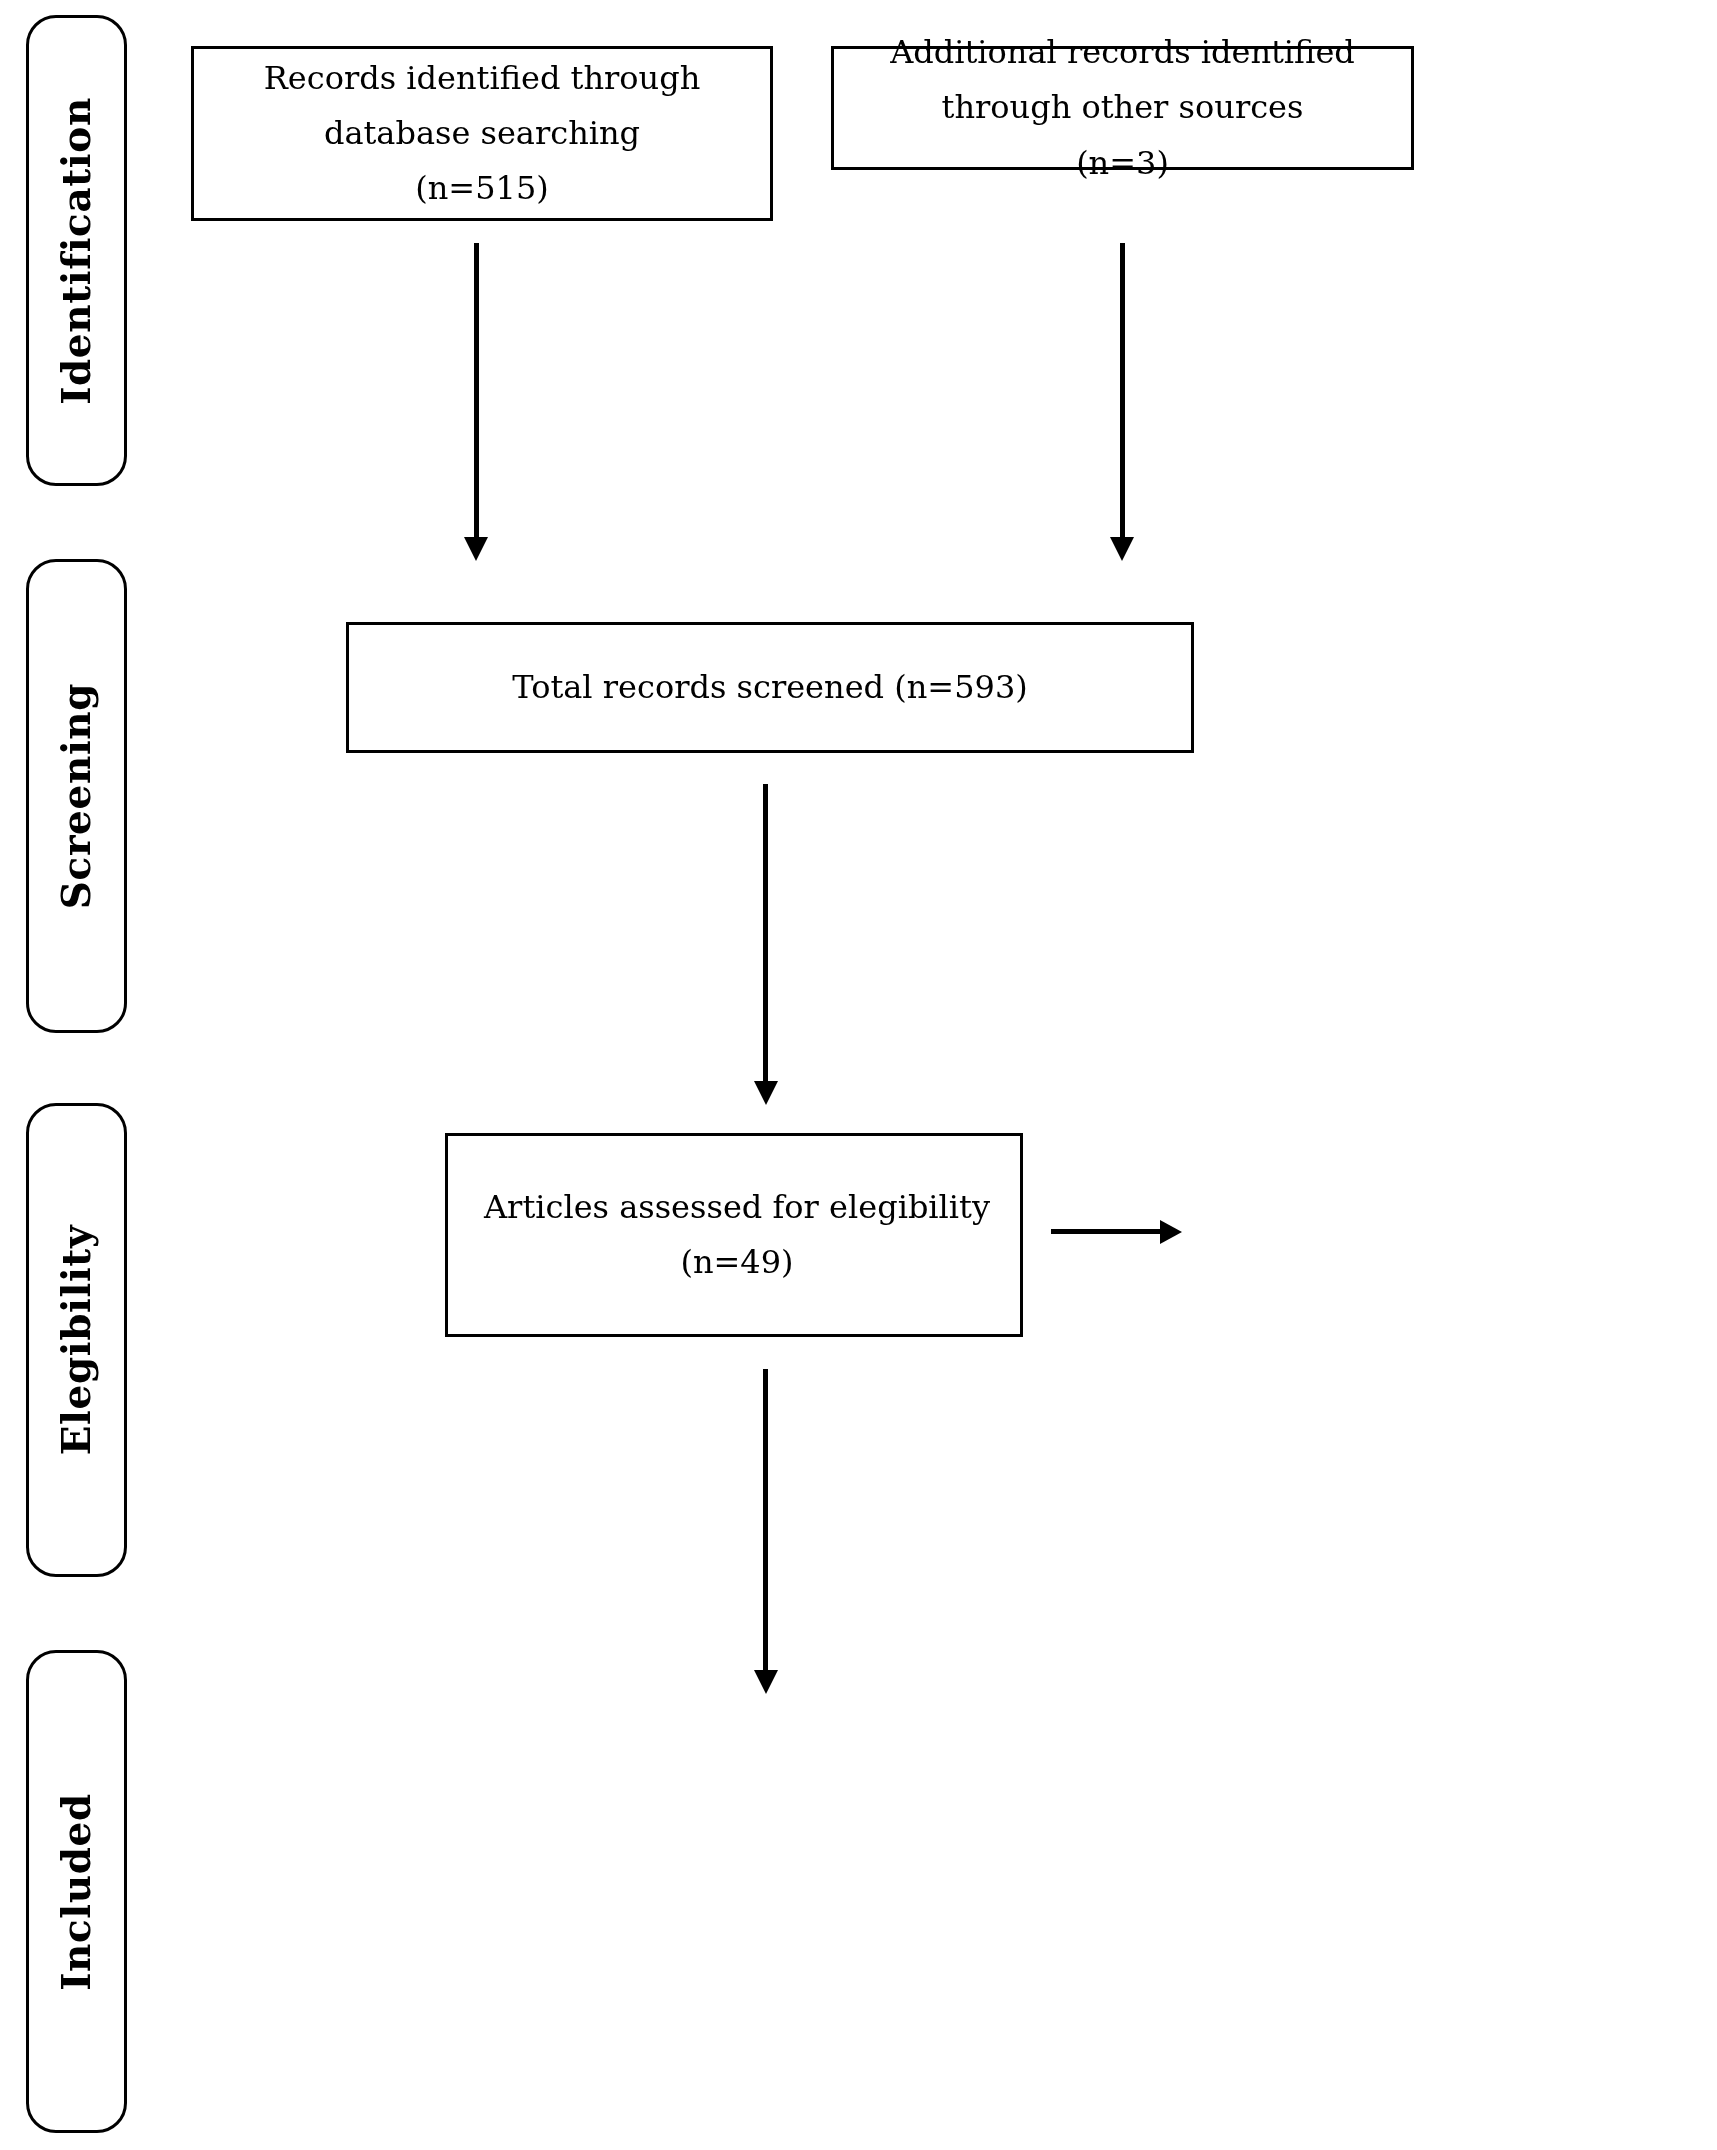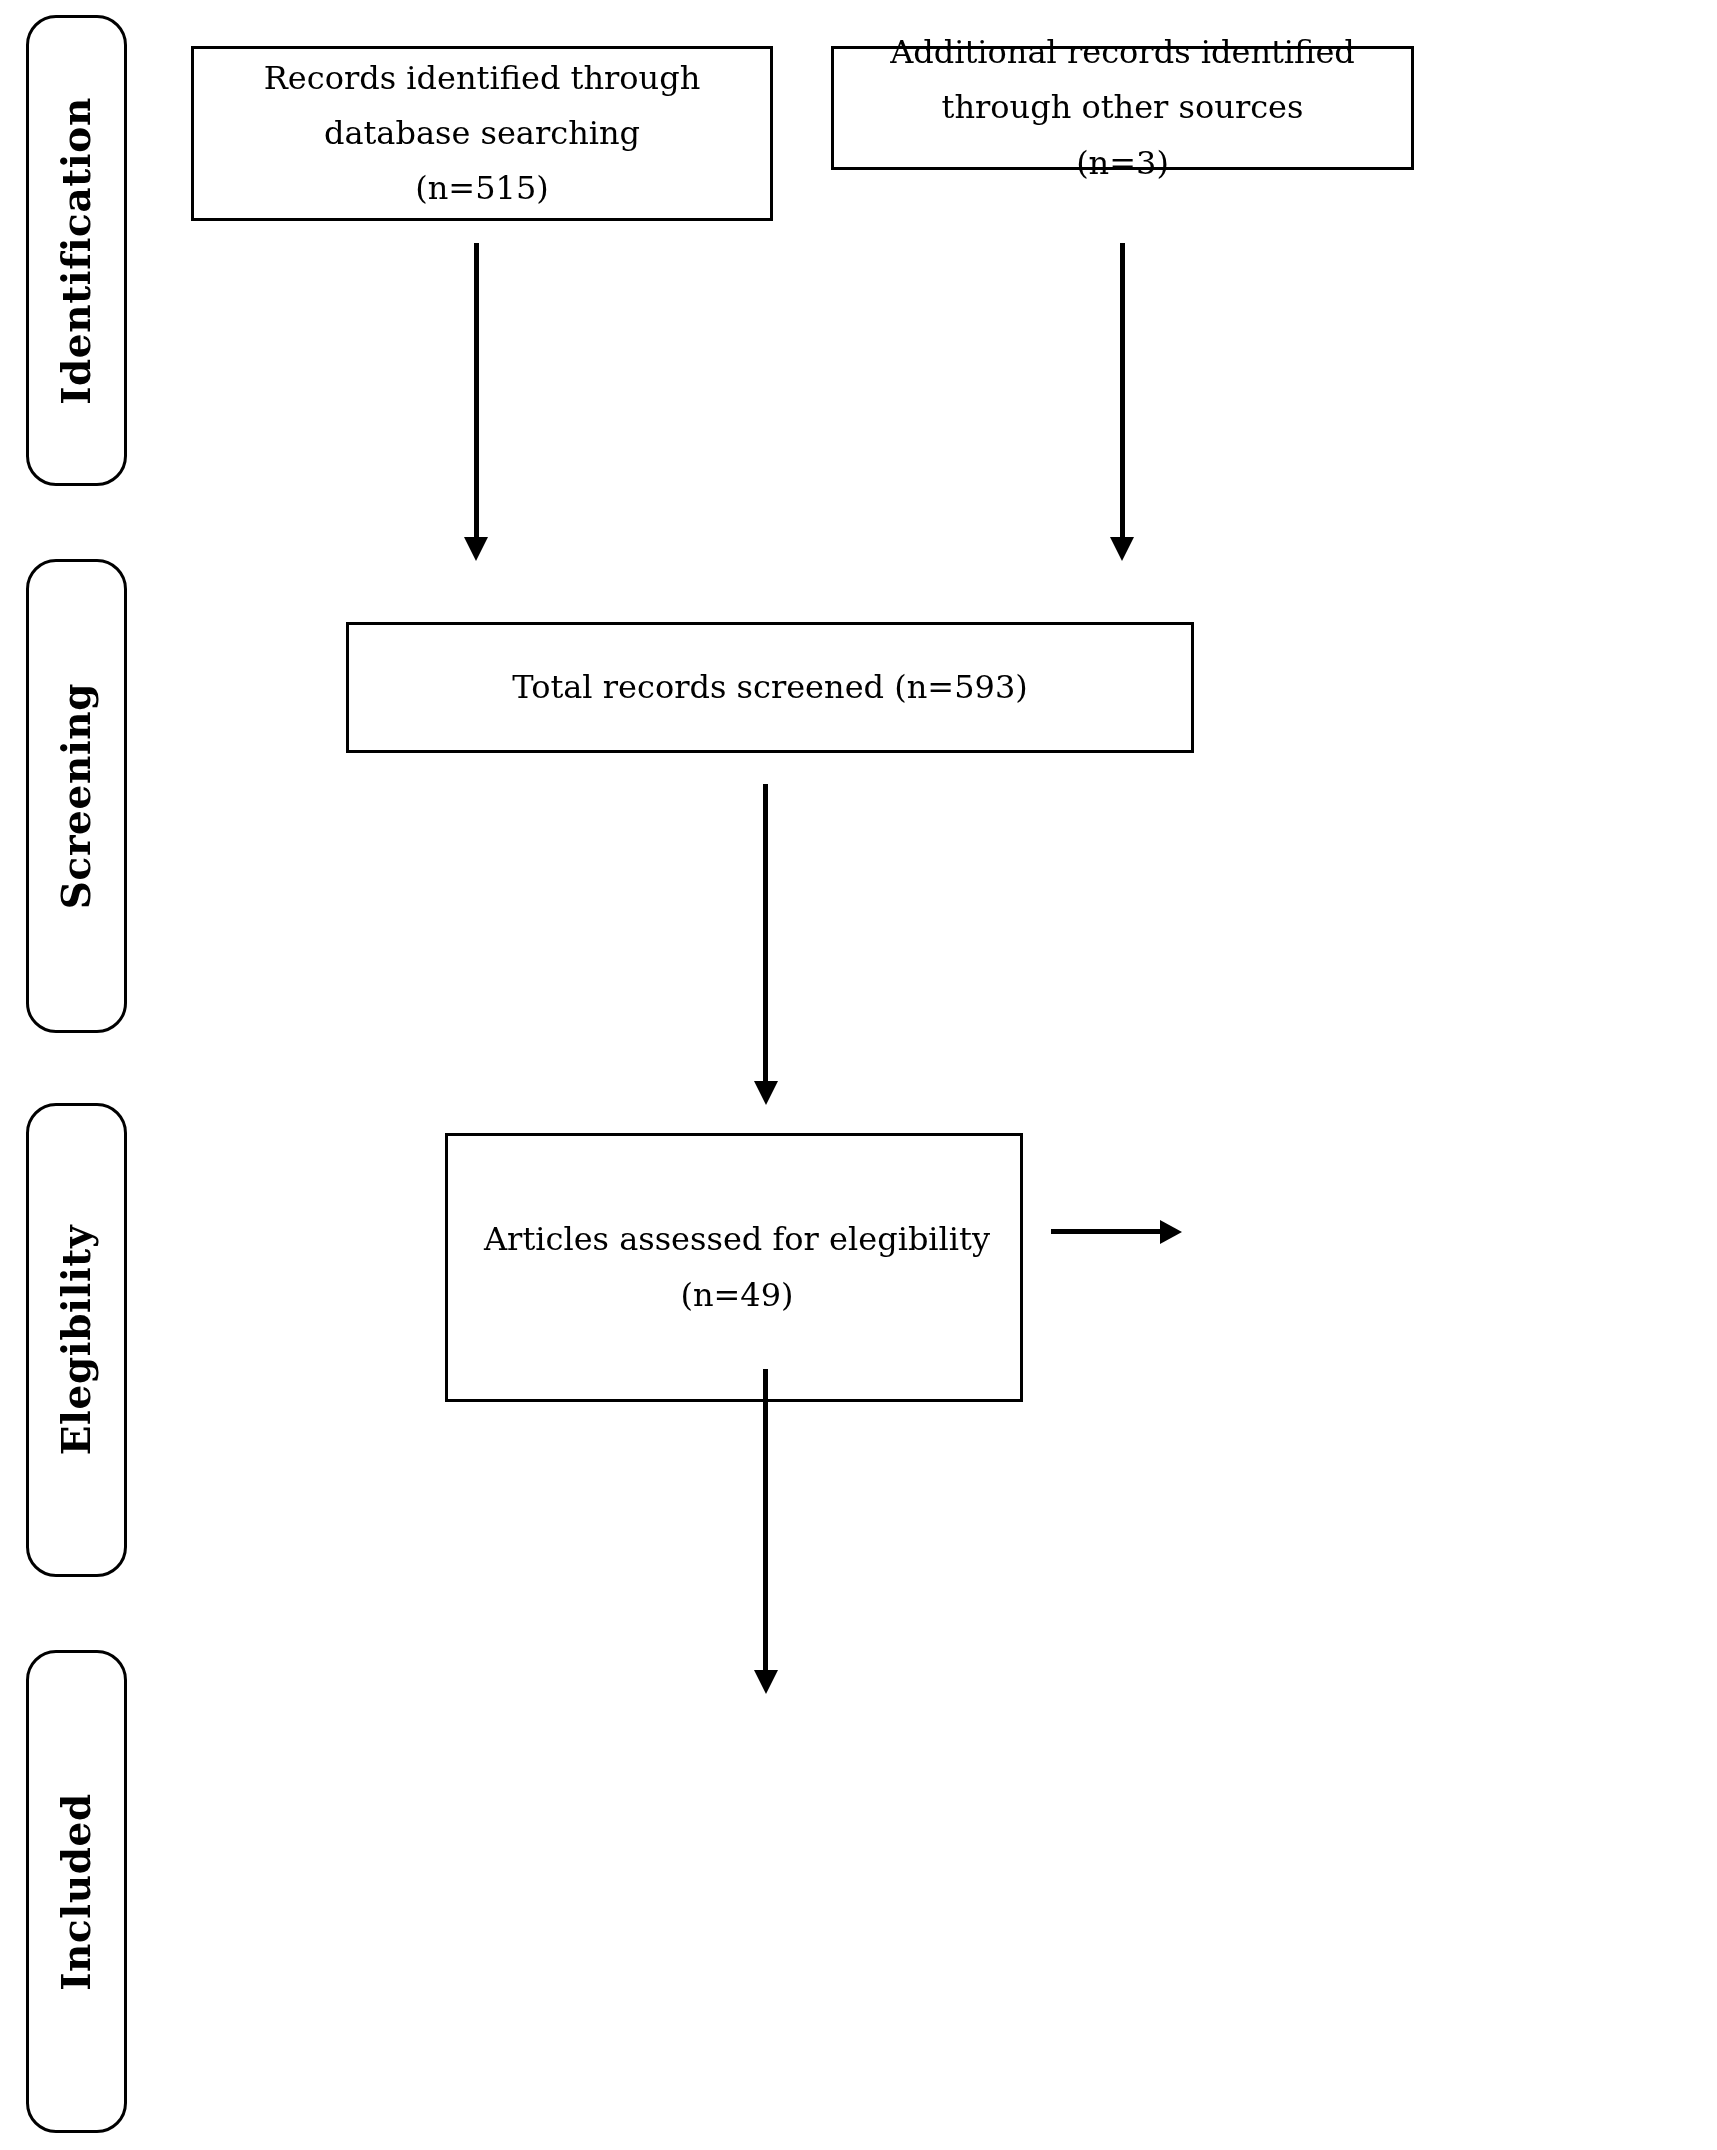--- a/index.html
+++ b/index.html
@@ -104,21 +104,21 @@
   <div class="flow-box" style="left:191px;top:46px;width:582px;height:175px;">Records identified through
 database searching
 (n=515)</div>
 
   <div class="flow-box" style="left:831px;top:46px;width:583px;height:124px;">Additional records identified
 through other sources
 (n=3)</div>
 
   <div class="flow-box" style="left:346px;top:622px;width:848px;height:131px;">Total records screened (n=593)</div>
 
-  <div class="flow-box" style="left:445px;top:1133px;width:578px;height:269px;padding-left:24px;">Articles assessed for elegibility
+  <div class="flow-box" style="left:445px;top:1133px;width:578px;height:204px;padding-left:24px;">Articles assessed for elegibility
 (n=49)</div>
 
 
 
   <div>
     <div class="vline" style="left:474px;top:243px;height:297px;"></div>
     <div class="head-down" style="left:464px;top:537px;"></div>
   </div>
 
   <div>

